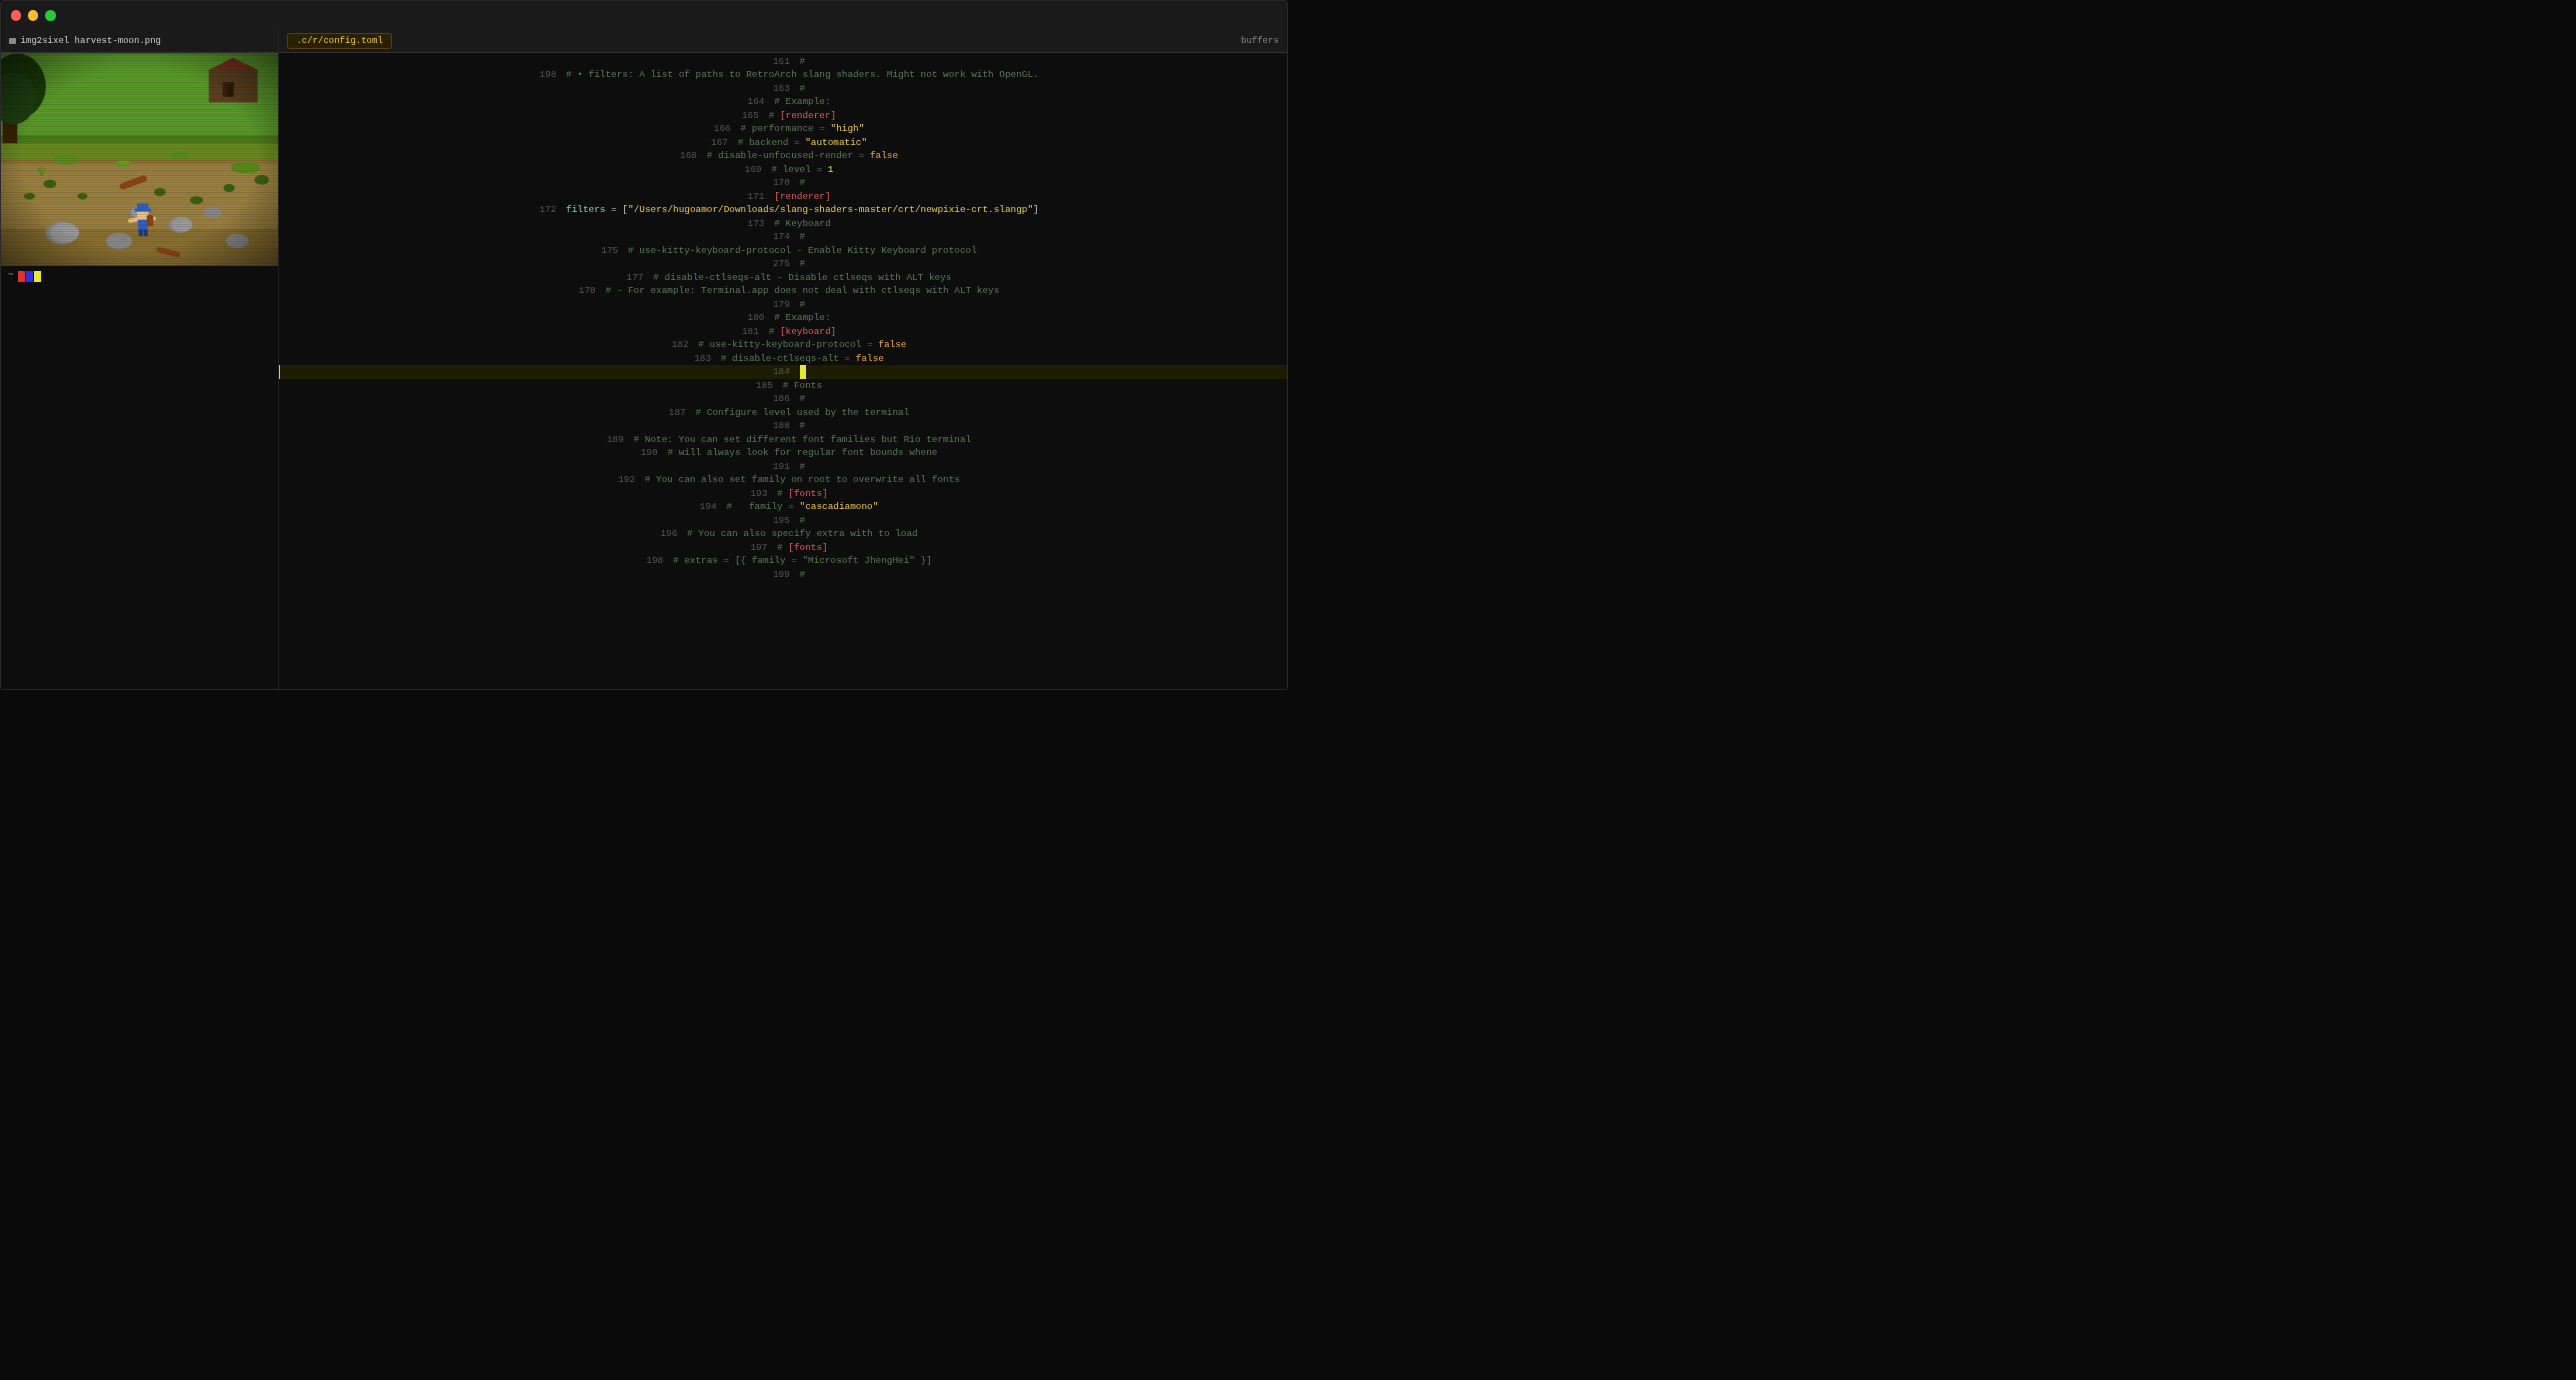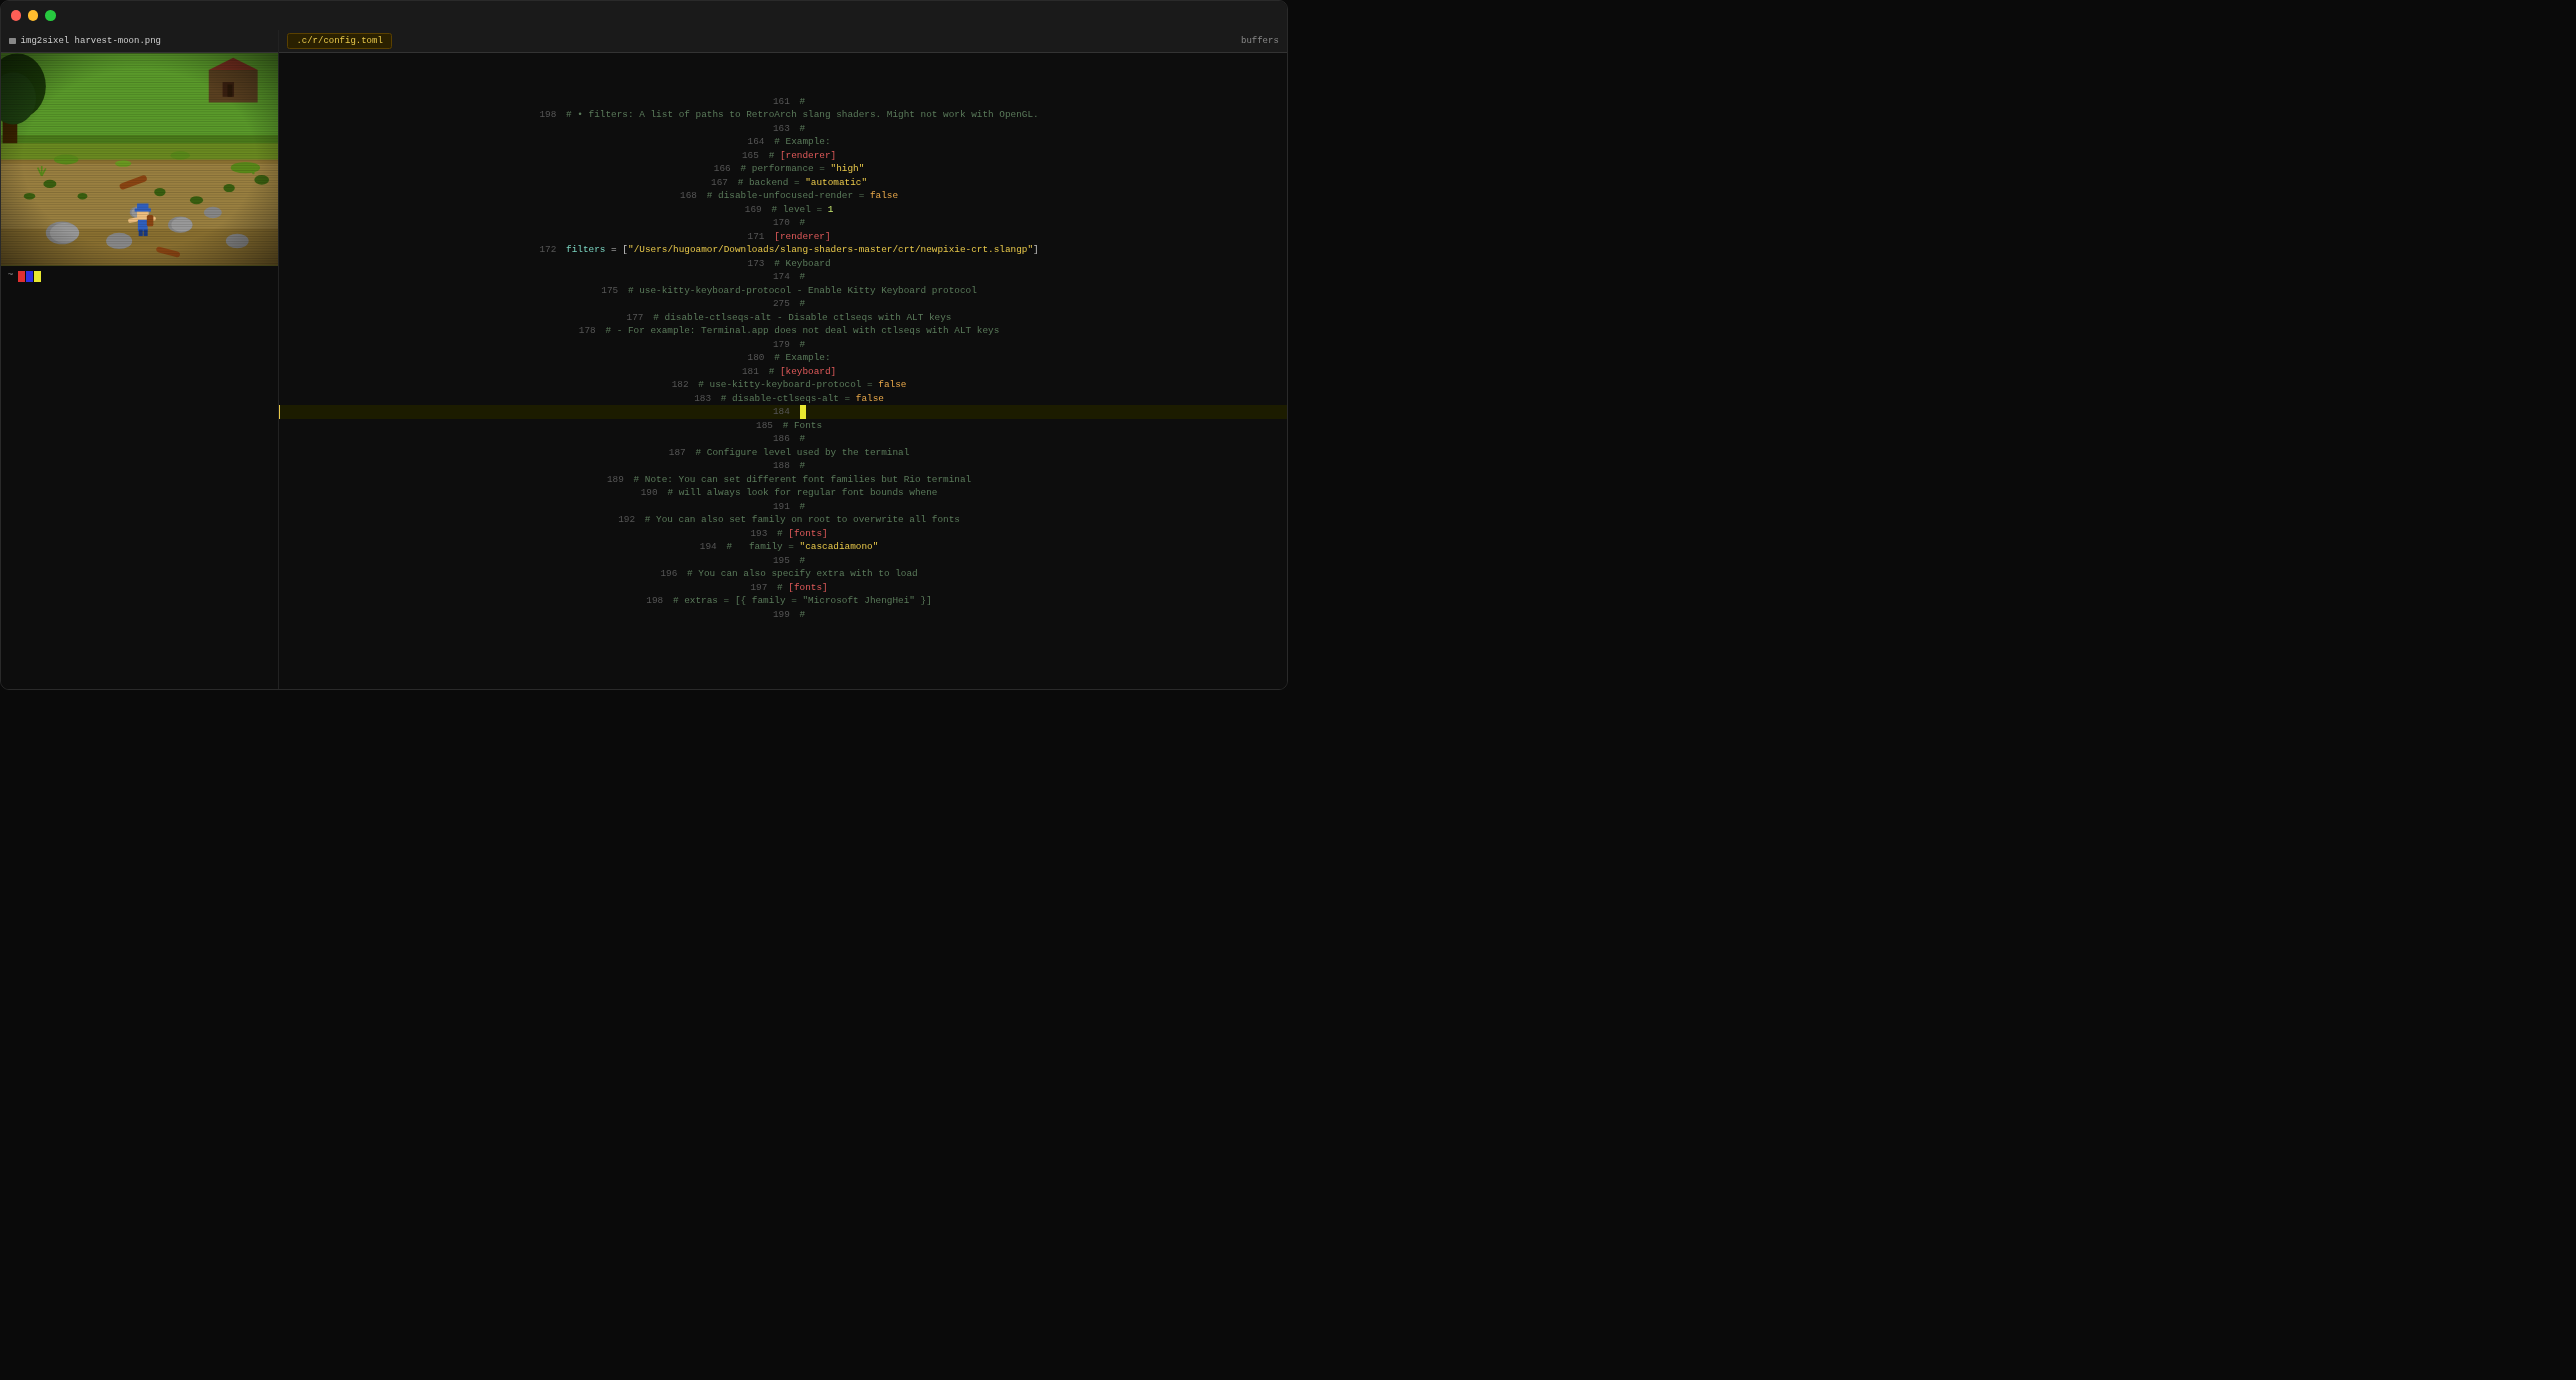--- a/index.html
+++ b/index.html
@@ -9,21 +9,21 @@
       width: 1288px;
       height: 690px;
       font-family: 'Courier New', Courier, monospace;
       overflow: hidden;
     }
 
     .window {
       width: 100%;
       height: 100%;
       background: #111111;
-      border-radius: 9px;
+      border-radius: 3px;
       border: 0.8px solid #2a2a2a;
       display: flex;
       flex-direction: column;
       overflow: hidden;
     }
 
     .title-bar {
       height: 29px;
       background: #1a1a1a;
       display: flex;
@@ -115,21 +115,20 @@
       height: 11.4px;
     }
 
     
     .right-panel {
       flex: 1;
       background: #0d0d0d;
       display: flex;
       flex-direction: column;
       overflow: hidden;
-      gap: 40px;
     }
 
     .editor-header {
       height: 23px;
       background: #1a1a1a;
       display: flex;
       align-items: center;
       padding: 0 8.2px;
       border-bottom: 0.8px solid #333;
       gap: 6.5px;

